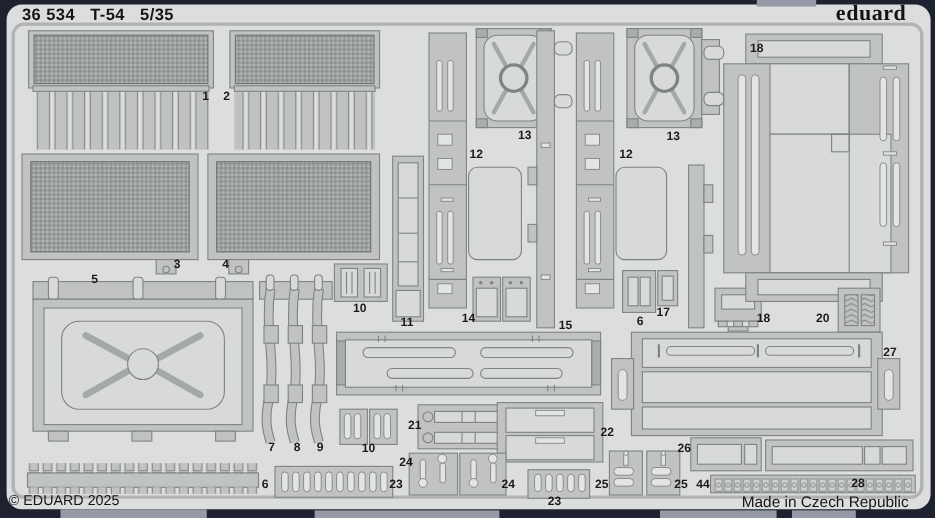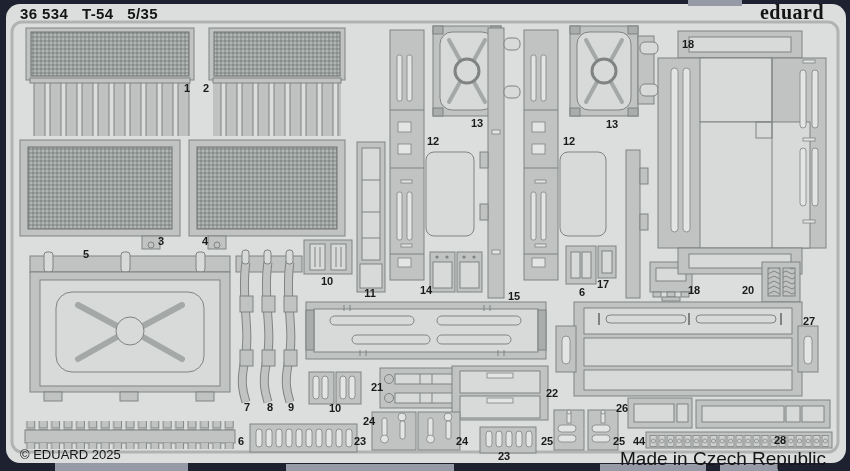--- a/index.html
+++ b/index.html
@@ -3,22 +3,22 @@
 <meta charset="utf-8">
 <style>
   html,body{margin:0;padding:0;background:#333;}
   .stage{position:relative;width:850px;height:471px;background:#1d2130;overflow:hidden;
          font-family:"Liberation Sans",sans-serif;}
   .sheet{position:absolute;left:6px;top:4px;width:840px;height:459px;background:#dcdedd;border-radius:14px;}
   .fret-svg{position:absolute;left:0;top:0;width:850px;height:471px;}
   .txt{position:absolute;color:#141414;z-index:5;}
   .title{left:20px;top:5px;font-size:15px;font-weight:bold;letter-spacing:.4px;white-space:pre;}
   .brand{right:26px;top:1px;font-family:Liberation Serif, serif;font-weight:bold;font-size:20px;letter-spacing:.5px;}
-  .copyright{left:20px;top:447px;font-size:13px;}
-  .madein{right:24px;top:448px;font-size:19px;}
+  .copyright{left:8px;top:447px;font-size:13px;}
+  .madein{right:24px;top:448px;font-size:14px;}
   .plabel{position:absolute;transform:translate(-50%,-50%);font-size:11px;font-weight:bold;color:#1a1a1a;z-index:5;}
   svg .p{fill:#c0c3c2;stroke:#7f8381;stroke-width:1;}
   svg .pl{fill:#d8dad9;stroke:#7f8381;stroke-width:1;}
   svg .et{fill:#e3e5e4;stroke:#7f8381;stroke-width:.8;}
   svg .ln{fill:none;stroke:#7f8381;stroke-width:1;}
   svg .dk{fill:#a9adab;stroke:#7f8381;stroke-width:1;}
 </style>
 </head>
 <body>
 

